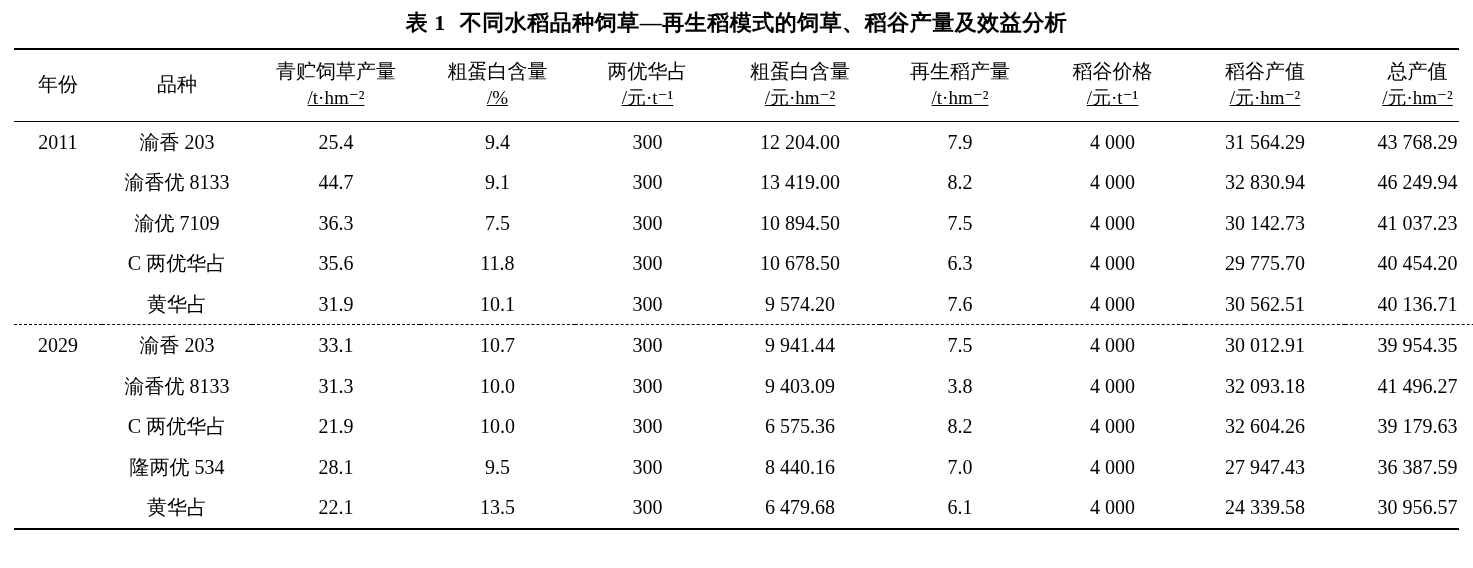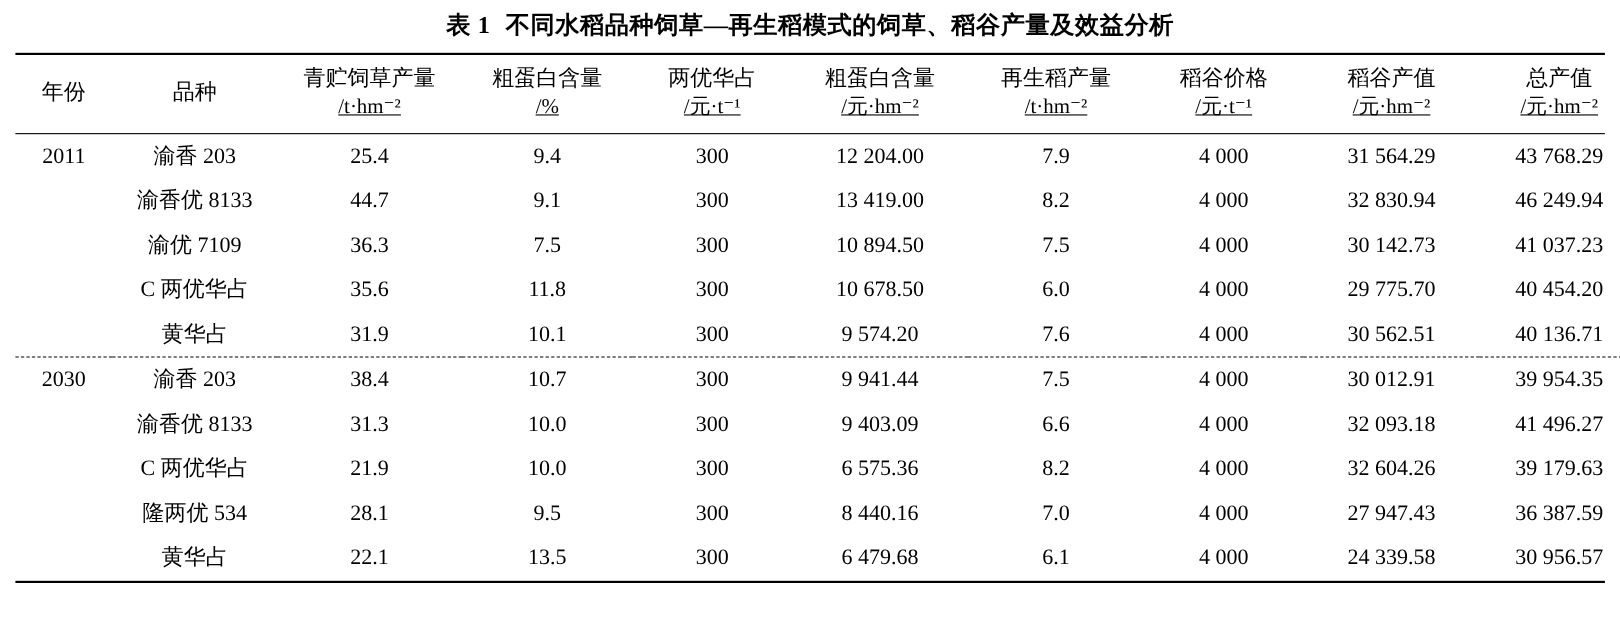--- a/index.html
+++ b/index.html
@@ -196,57 +196,57 @@
           <td>30 142.73</td>
           <td>41 037.23</td>
         </tr>
         <tr>
           <td></td>
           <td>C 两优华占</td>
           <td>35.6</td>
           <td>11.8</td>
           <td>300</td>
           <td>10 678.50</td>
-          <td>6.0</td>
+          <td>6.3</td>
           <td>4 000</td>
           <td>29 775.70</td>
           <td>40 454.20</td>
         </tr>
         <tr class="dashed-after">
           <td></td>
           <td>黄华占</td>
           <td>31.9</td>
           <td>10.1</td>
           <td>300</td>
           <td>9 574.20</td>
           <td>7.6</td>
           <td>4 000</td>
           <td>30 562.51</td>
           <td>40 136.71</td>
         </tr>
         <tr>
-          <td>2030</td>
+          <td>2029</td>
           <td>渝香 203</td>
-          <td>38.4</td>
+          <td>33.1</td>
           <td>10.7</td>
           <td>300</td>
           <td>9 941.44</td>
           <td>7.5</td>
           <td>4 000</td>
           <td>30 012.91</td>
           <td>39 954.35</td>
         </tr>
         <tr>
           <td></td>
           <td>渝香优 8133</td>
           <td>31.3</td>
           <td>10.0</td>
           <td>300</td>
           <td>9 403.09</td>
-          <td>6.6</td>
+          <td>3.8</td>
           <td>4 000</td>
           <td>32 093.18</td>
           <td>41 496.27</td>
         </tr>
         <tr>
           <td></td>
           <td>C 两优华占</td>
           <td>21.9</td>
           <td>10.0</td>
           <td>300</td>

